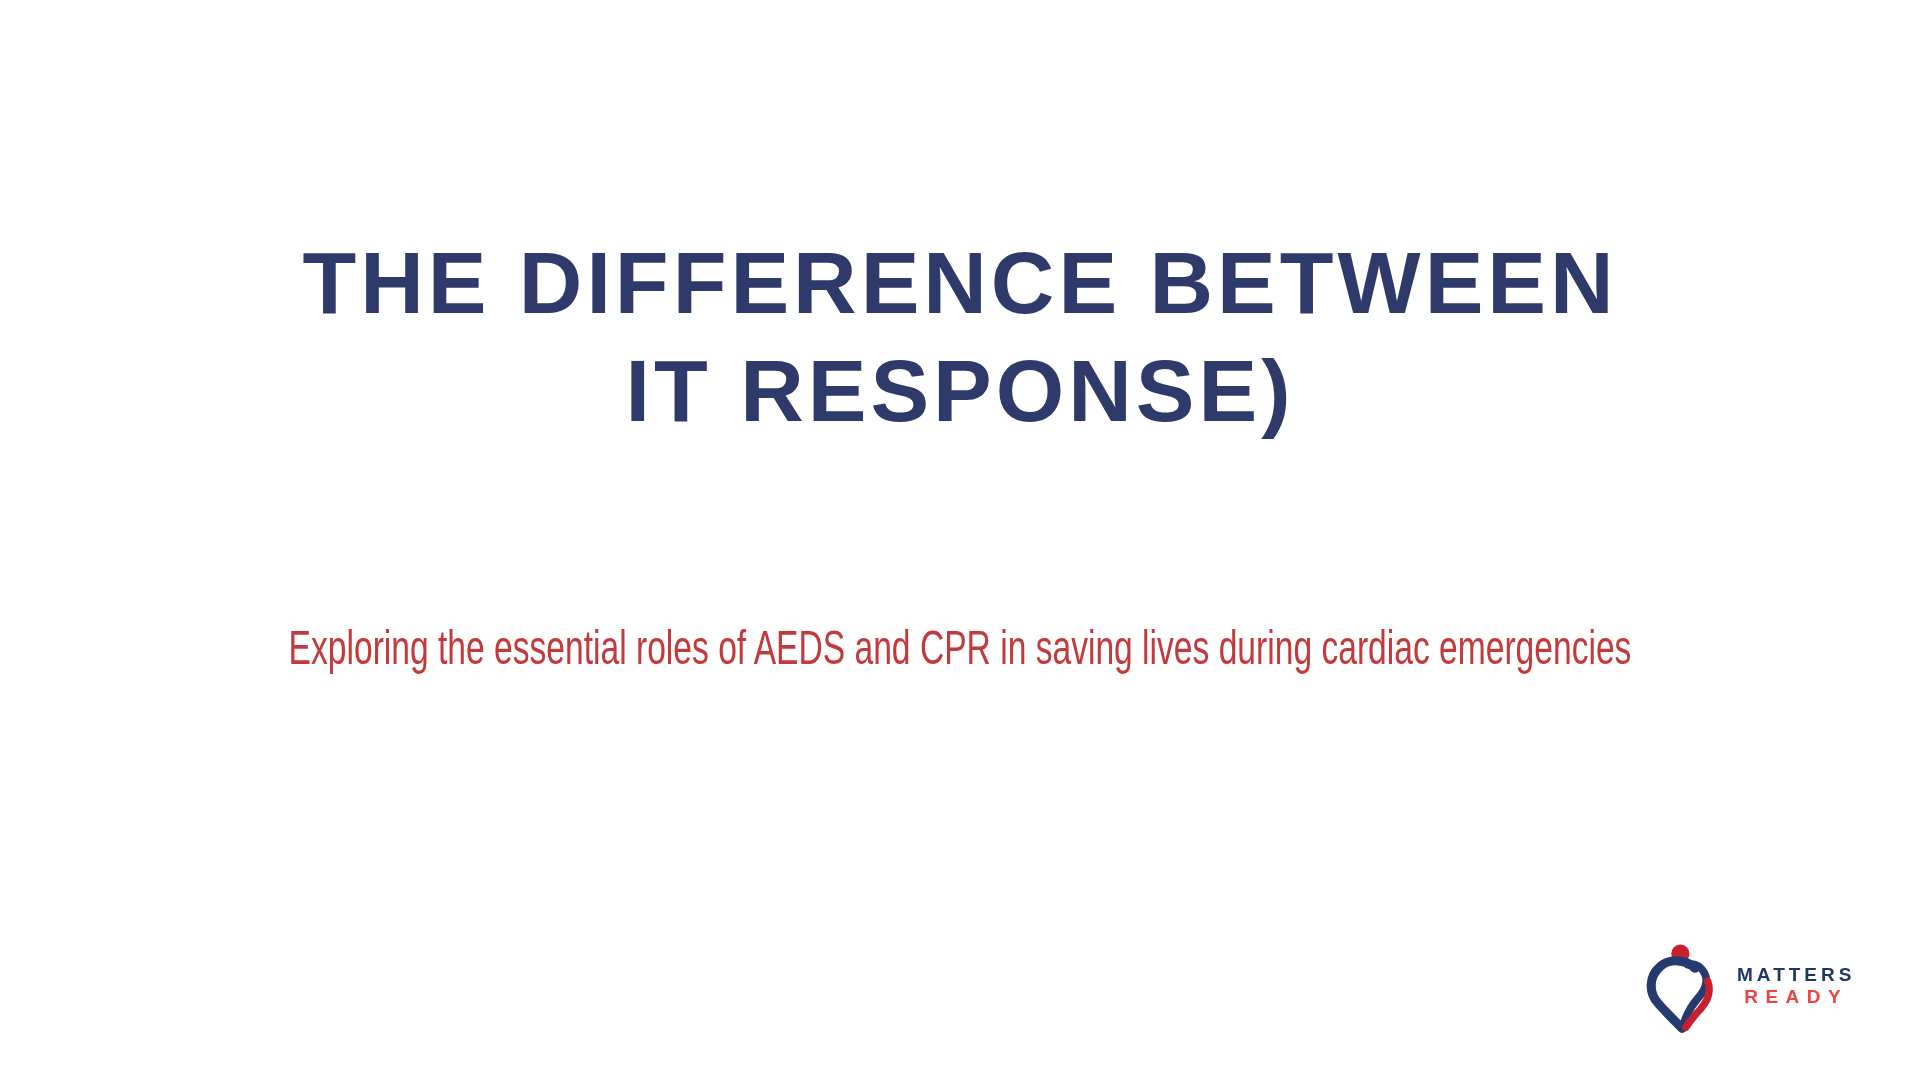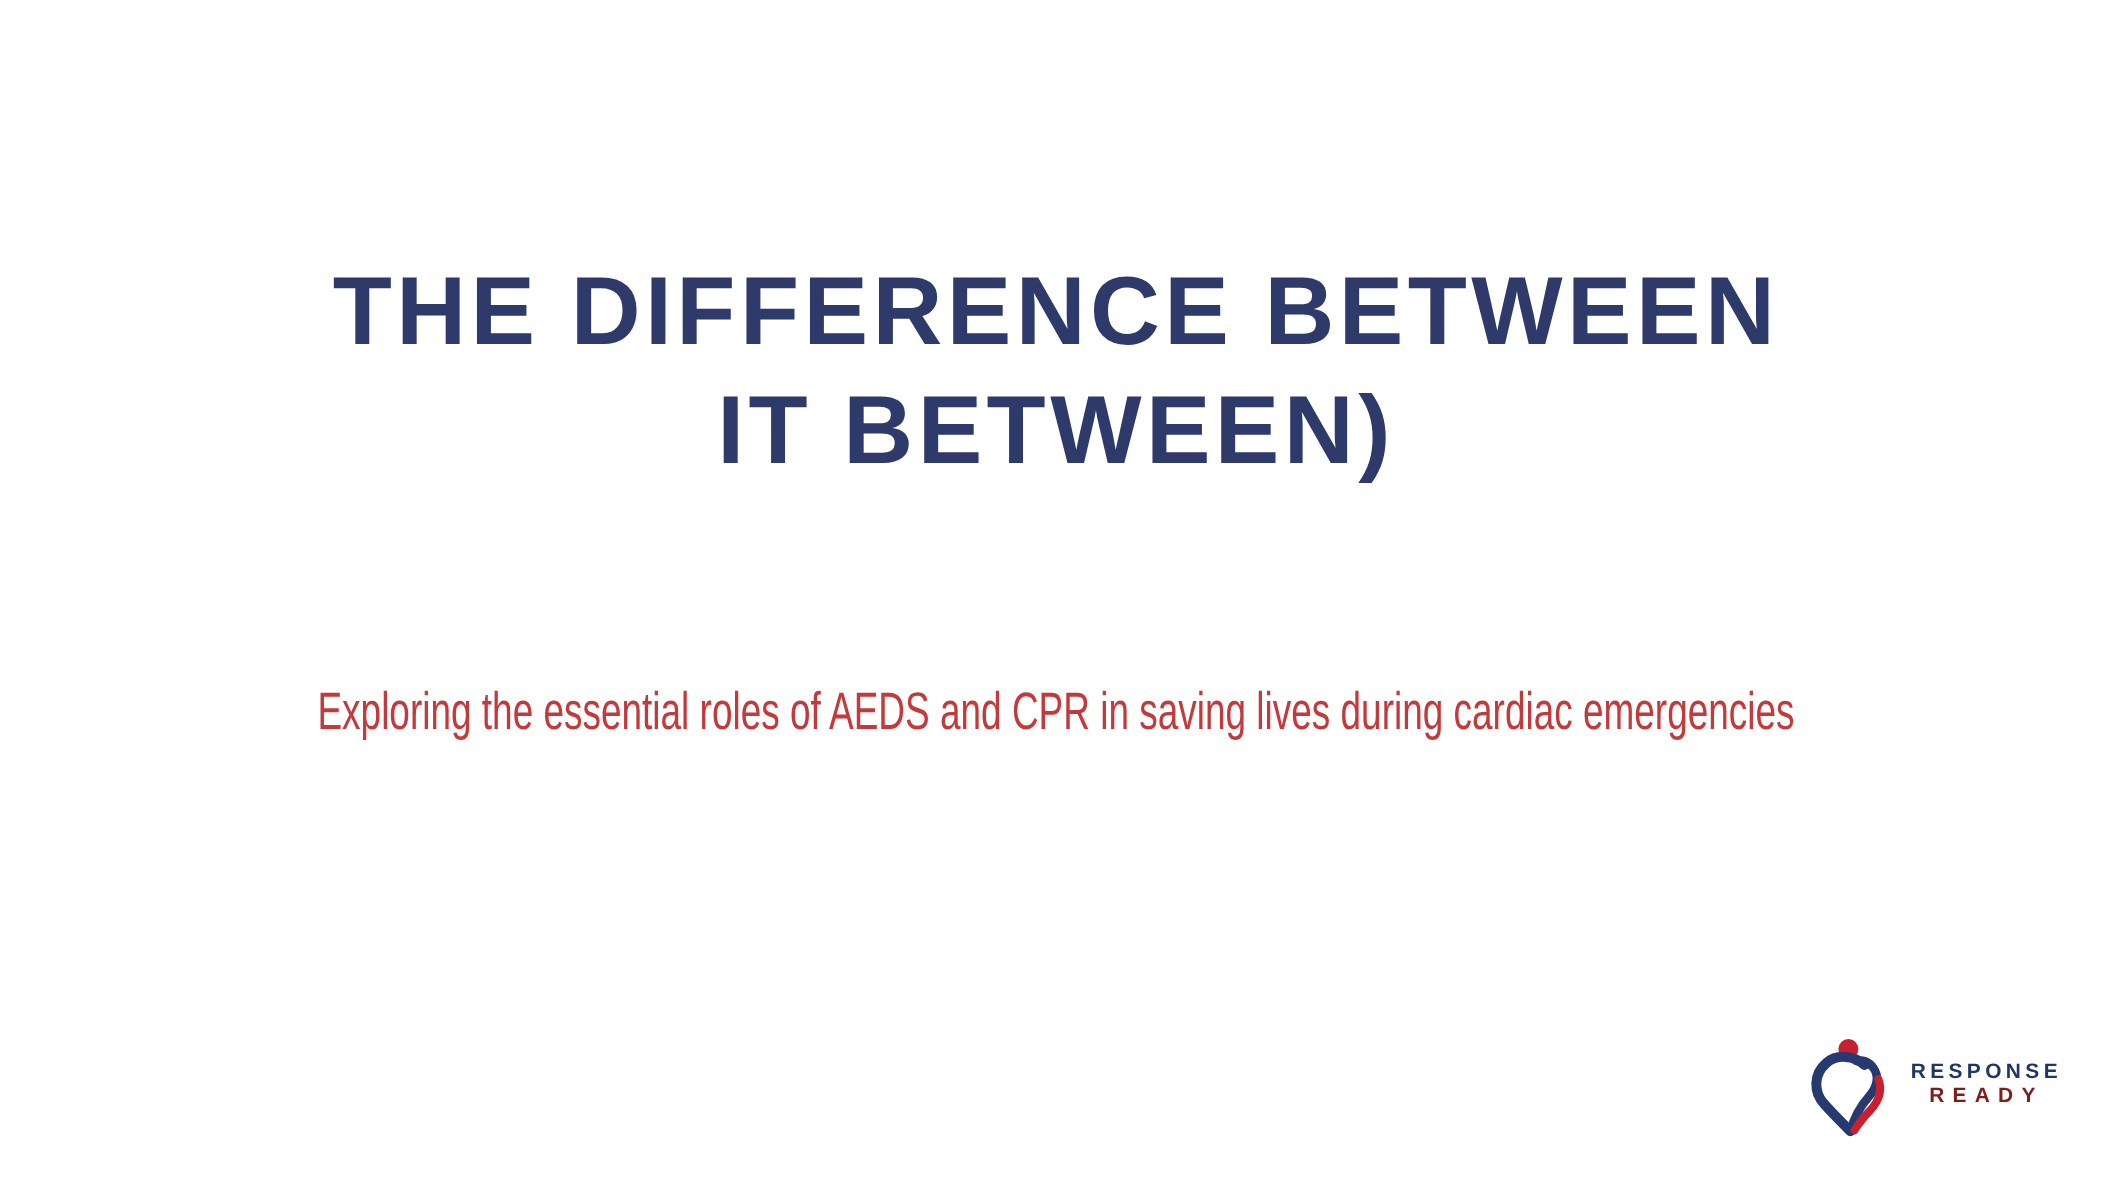--- a/index.html
+++ b/index.html
@@ -50,53 +50,53 @@
   .logo-text { display: flex; flex-direction: column; align-items: center; }
   .logo-line1 {
     color: #1f3765;
     font-weight: bold;
     font-size: 19px;
     letter-spacing: 4px;
     line-height: 22px;
     white-space: nowrap;
   }
   .logo-line2 {
-    color: #7f1d1d;
+    color: #ef4444;
     font-weight: bold;
     font-size: 19px;
     letter-spacing: 7.5px;
     line-height: 22px;
     white-space: nowrap;
     margin-top: 0px;
   }
 </style>
 </head>
 <body>
 
 <div class="slide">
 
   <div class="title-block">
     <div>THE DIFFERENCE BETWEEN</div>
-    <div>IT BETWEEN)</div>
+    <div>IT RESPONSE)</div>
   </div>
 
   <div class="subtitle">Exploring the essential roles of AEDS and CPR in saving lives during cardiac emergencies</div>
 
   <div class="logo">
     <svg class="logo-icon" viewBox="0 0 90 105" xmlns="http://www.w3.org/2000/svg" aria-hidden="true">
 
       <circle cx="41" cy="17" r="10" fill="#c8202f"></circle>
 
       <path d="M 57 33 C 47 23 29 22 19 31 C 6 42 6 60 17 72 C 25 81 35 91 43 99" fill="none" stroke="#273a70" stroke-width="10" stroke-linecap="round"></path>
 
       <path d="M 52 41 C 42 32 30 32 22 40" fill="none" stroke="#ffffff" stroke-width="4" stroke-linecap="round"></path>
 
       <path d="M 43 99 C 47 84 53 74 61 65 C 70 55 72 44 66 36 C 62 30 55 27 49 29" fill="none" stroke="#273a70" stroke-width="8.5" stroke-linecap="round"></path>
 
       <path d="M 71 47 C 75 58 72 68 63 78 C 57 84 51 92 47 98" fill="none" stroke="#c8202f" stroke-width="8" stroke-linecap="round"></path>
     </svg>
     <div class="logo-text">
-      <div class="logo-line1">RESPONSE</div>
+      <div class="logo-line1">MATTERS</div>
       <div class="logo-line2">READY</div>
     </div>
   </div>
 
 </div>
 
 </body></html>

